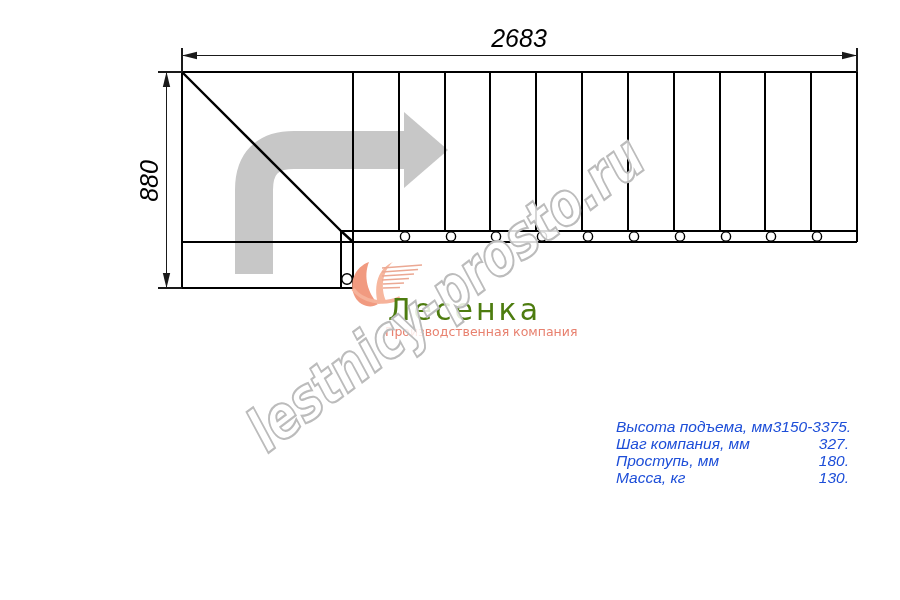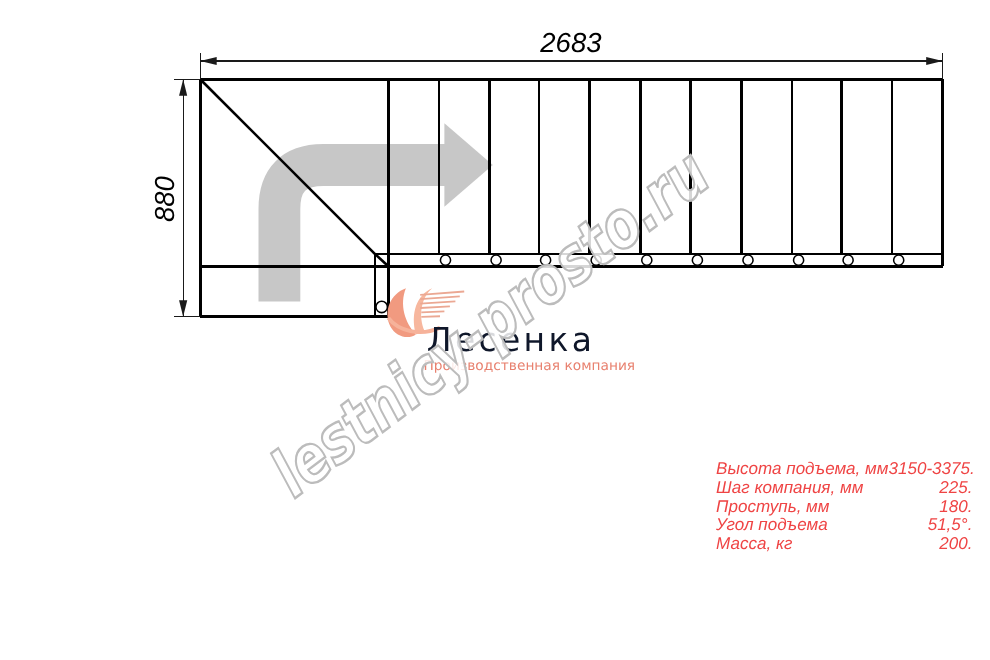--- a/index.html
+++ b/index.html
@@ -10,34 +10,33 @@
     overflow:hidden;
     position:relative;
   }
   #stage{position:absolute;left:2px;top:0;width:900px;height:452px;}
   svg{position:absolute;left:0;top:0;}
   
   .brand-name{
     position:absolute;left:386px;top:294px;width:170px;
     font-family:"DejaVu Sans", sans-serif;
     font-size:30px;line-height:1.05;
-    color:#0f172a;letter-spacing:3px;white-space:nowrap;
+    color:#4d7c0f;letter-spacing:3px;white-space:nowrap;
   }
   .brand-tagline{
     position:absolute;left:383px;top:325px;width:180px;
     font-family:"DejaVu Sans", sans-serif;
     font-size:12.5px;line-height:1.1;
     color:#e8816f;white-space:nowrap;
   }
   
   .specs{
     position:absolute;left:614px;top:419px;width:233px;
     font-style:italic;font-size:15.5px;line-height:16.9px;
-    color:#ef4444;
-    margin-left:35px;
+    color:#1d4ed8;
   }
   .spec-row{display:flex;justify-content:space-between;}
   .spec-label{text-align:left;white-space:nowrap;}
   .spec-value{text-align:left;white-space:nowrap;}
   
   .dim-text{
     font-family:"Liberation Sans", sans-serif;
     font-style:italic;
     font-size:25px;
     fill:#000000;
@@ -148,33 +147,29 @@
   <div class="brand-name">Лесенка</div>
   <div class="brand-tagline">Производственная компания</div>
 
   <div class="specs">
     <div class="spec-row">
       <span class="spec-label">Высота подъема, мм</span>
       <span class="spec-value">3150-3375.</span>
     </div>
     <div class="spec-row">
       <span class="spec-label">Шаг компания, мм</span>
-      <span class="spec-value">225.</span>
+      <span class="spec-value">327.</span>
     </div>
     <div class="spec-row">
       <span class="spec-label">Проступь, мм</span>
       <span class="spec-value">180.</span>
     </div>
     <div class="spec-row">
-      <span class="spec-label">Угол подъема</span>
-      <span class="spec-value">51,5°.</span>
-    </div>
-    <div class="spec-row">
       <span class="spec-label">Масса, кг</span>
-      <span class="spec-value">200.</span>
+      <span class="spec-value">130.</span>
     </div>
   </div>
 
   <svg width="900" height="600" viewBox="0 0 900 600" style="pointer-events:none;">
     <text class="wm-text" x="456" y="310" text-anchor="middle" transform="rotate(-37 456 310)" textLength="478" lengthAdjust="spacingAndGlyphs">lestnicy-prosto.ru</text>
   </svg>
 
 </div>
 
 </body></html>

